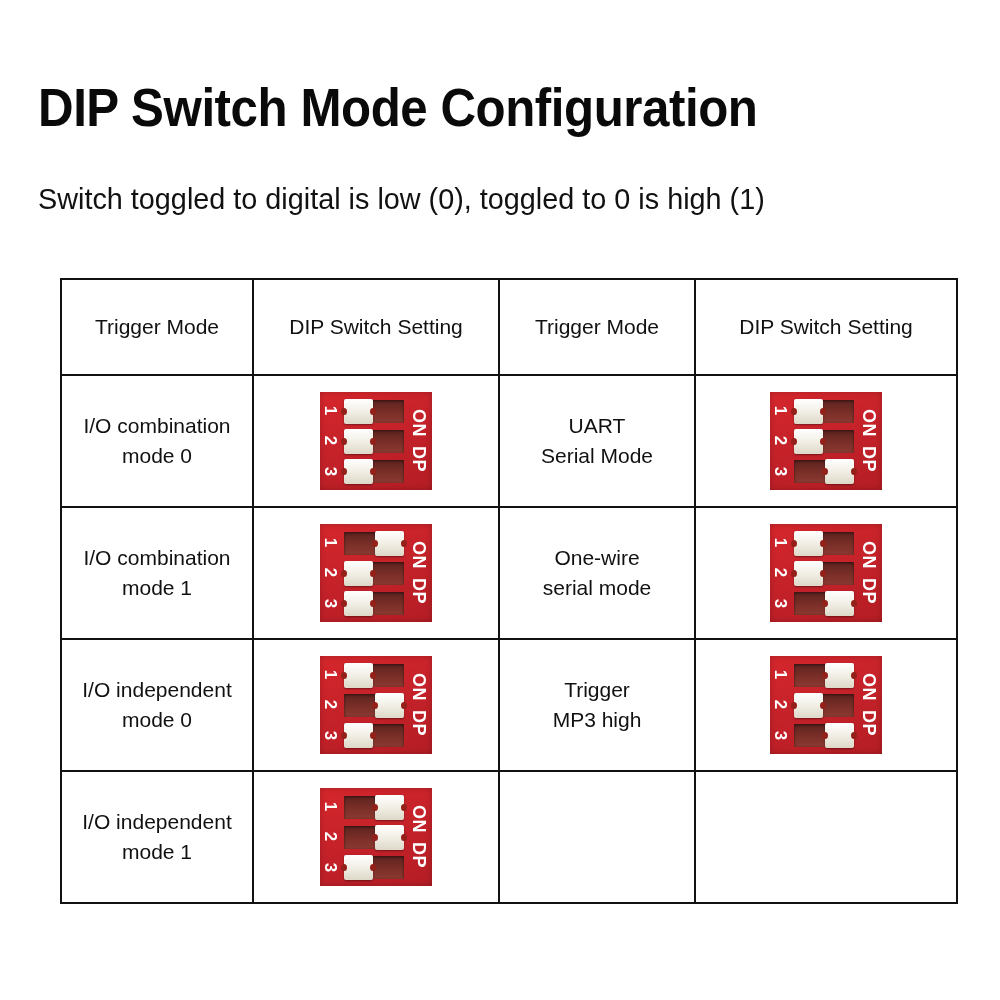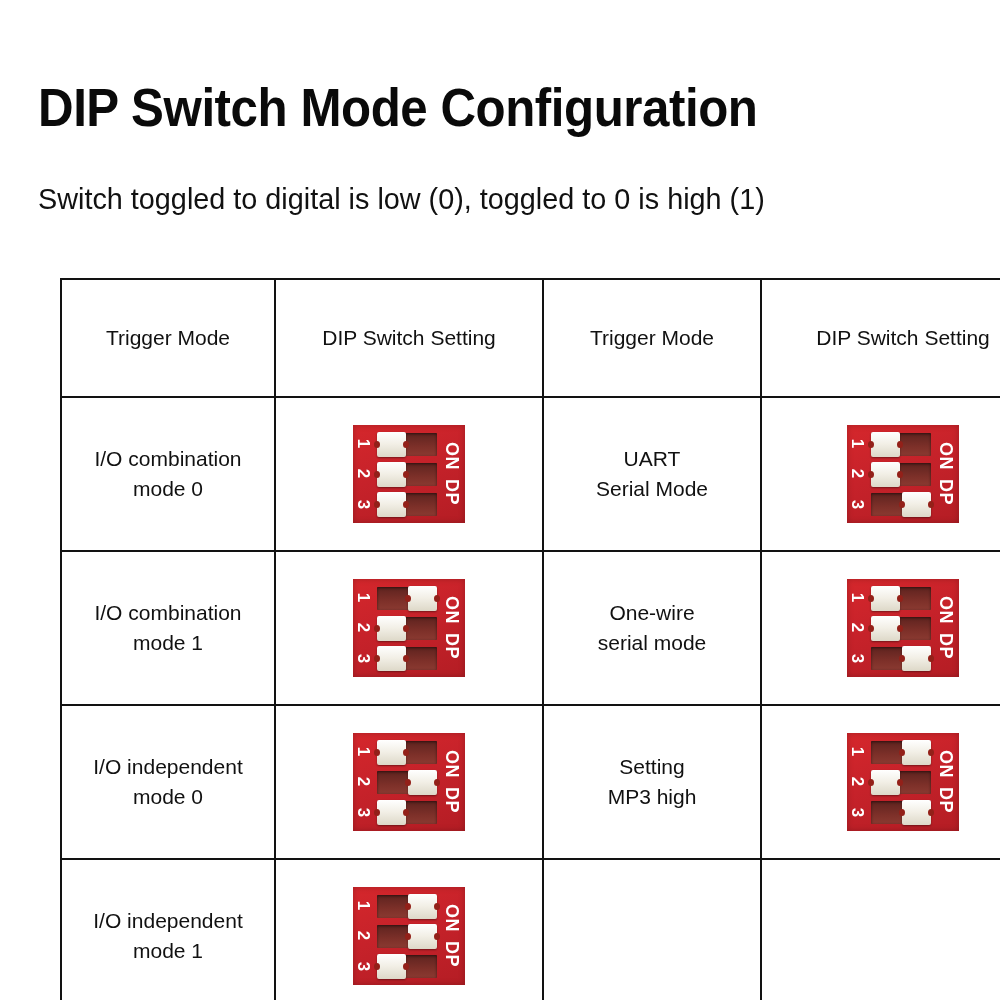--- a/index.html
+++ b/index.html
@@ -46,21 +46,21 @@
   #config-table {
     position: absolute;
     left: 60px;
     top: 278px;
     width: 880px;
     border-collapse: collapse;
     table-layout: fixed;
   }
   #config-table td, #config-table th {
     border: 2px solid #121212;
-    padding: 12px;
+    padding: 1px;
     text-align: center;
     vertical-align: middle;
     font-weight: normal;
   }
   #config-table thead th {
     height: 92px;
     font-size: 21px;
     color: #111111;
   }
   #config-table tbody td {
@@ -349,21 +349,21 @@
               </div>
               <div class="dip-label">
                 <span class="lbl-on">ON</span>
                 <span class="lbl-dp">DP</span>
               </div>
             </div>
           </div>
         </td>
         <td class="col-mode2">
           <div class="mode-label">
-            <div>Setting</div>
+            <div>Trigger</div>
             <div>MP3 high</div>
           </div>
         </td>
         <td class="col-switch2 switch-cell">
           <div class="switch-wrap">
             <div class="dip">
               <div class="dip-numbers">
                 <div class="dip-num">1</div>
                 <div class="dip-num">2</div>
                 <div class="dip-num">3</div>

